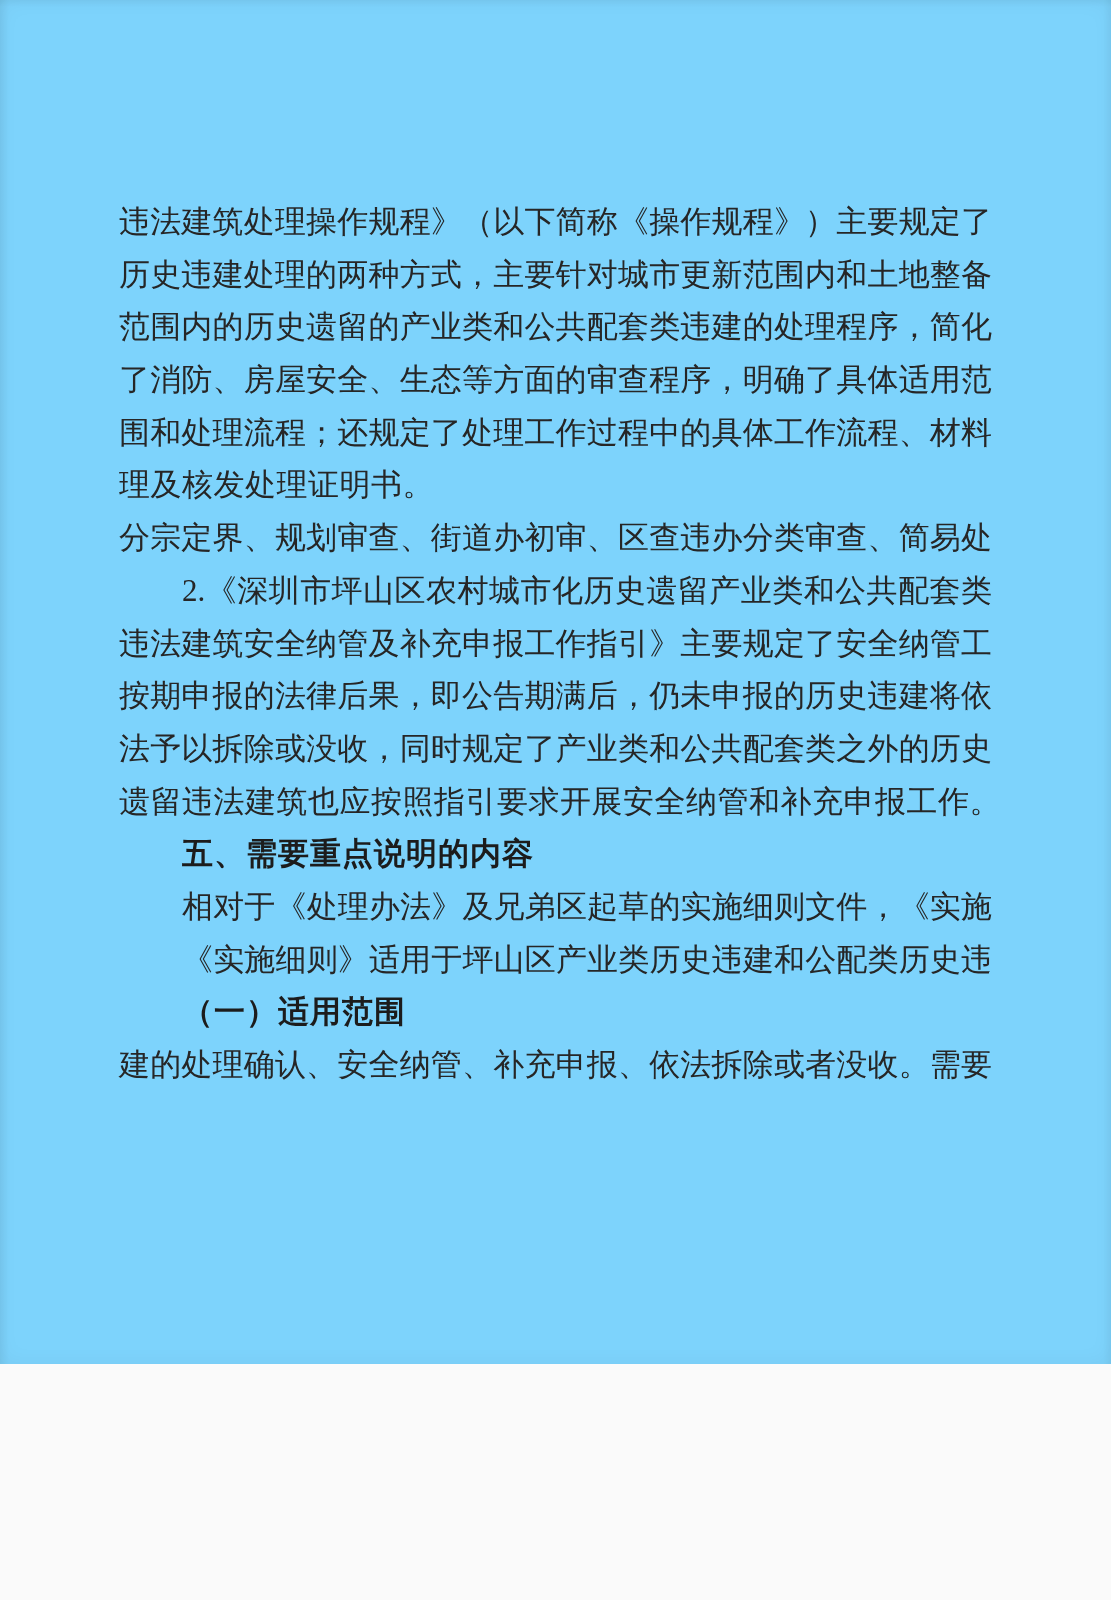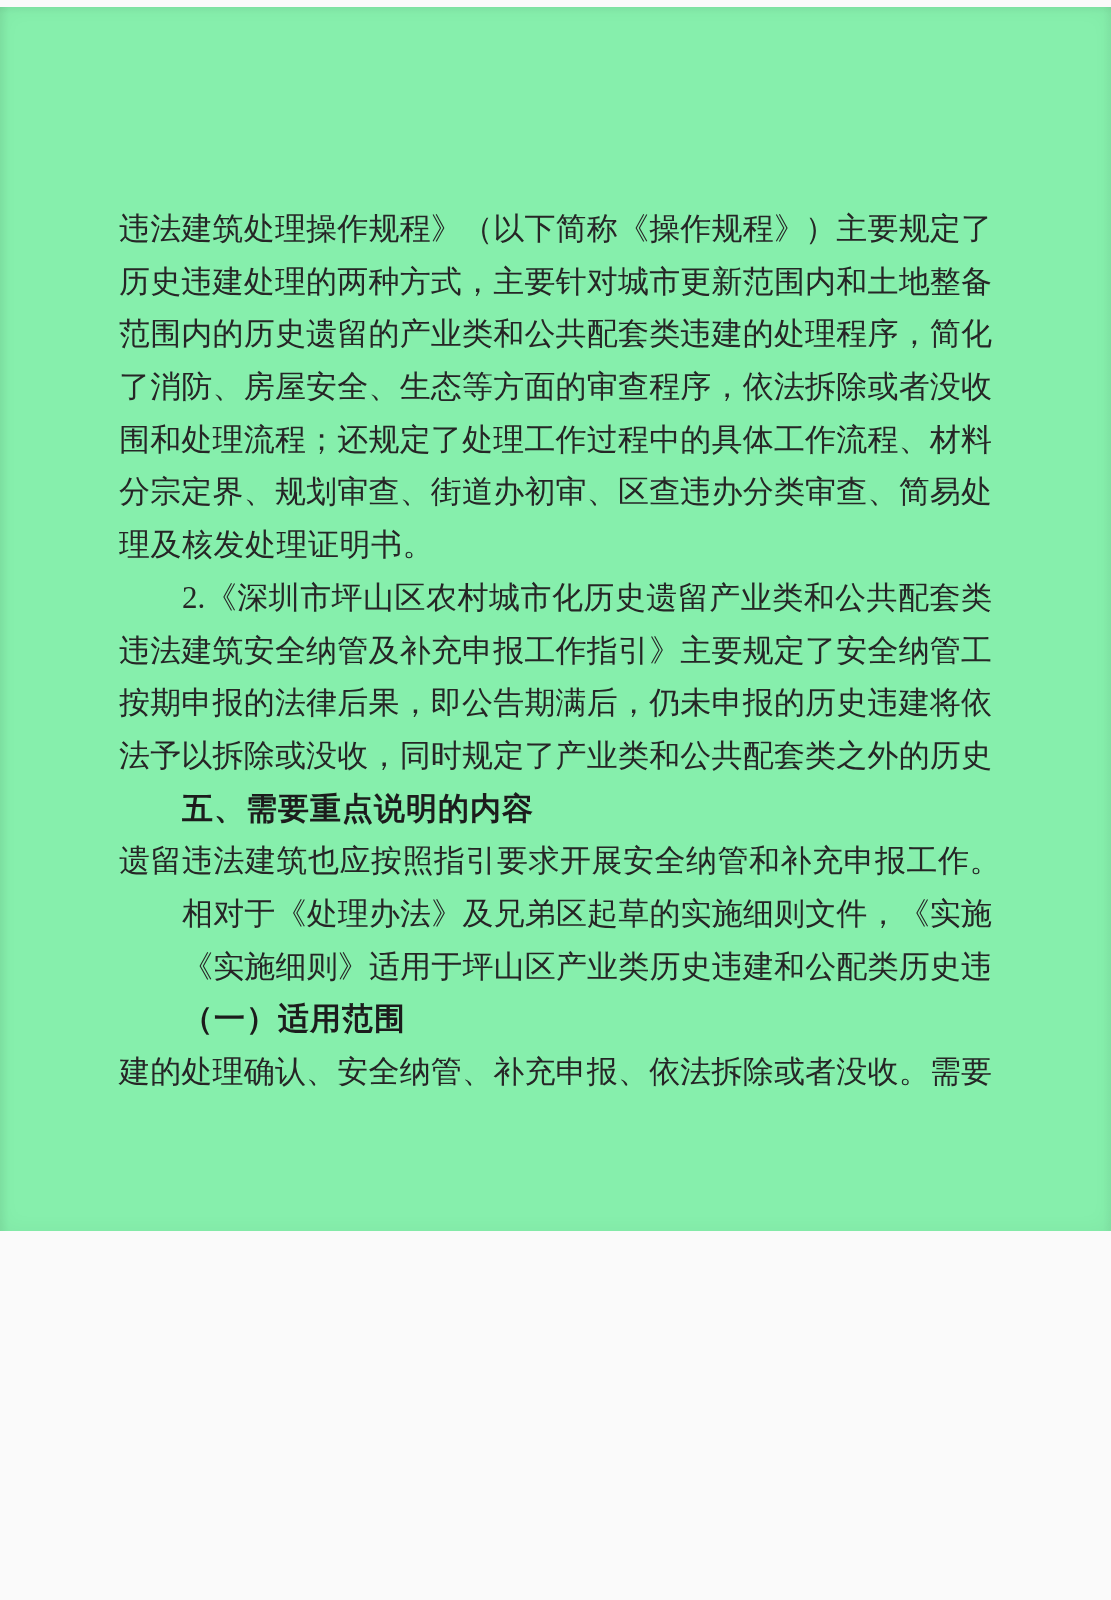--- a/index.html
+++ b/index.html
@@ -3,27 +3,26 @@
 <meta charset="utf-8">
 <style>
   html, body {
     margin: 0;
     padding: 0;
     background: #fafafa;
   }
   .page {
     position: relative;
     width: 1111px;
-    height: 1224px;
-    background: #86efac;
+    height: 1364px;
+    background: #7dd3fc;
     overflow: hidden;
     font-family: "Liberation Serif", "DejaVu Serif", serif;
     color: #262626;
     box-shadow: inset 0 0 22px rgba(0,0,0,0.045);
-    margin-top: 7px;
   }
   .edge-vignette {
     position: absolute;
     inset: 0;
     pointer-events: none;
     background:
       linear-gradient(to right, rgba(0,0,0,0.05), rgba(0,0,0,0) 9px),
       linear-gradient(to bottom, rgba(0,0,0,0.04), rgba(0,0,0,0) 7px),
       linear-gradient(to left, rgba(0,0,0,0.035), rgba(0,0,0,0) 8px);
   }
@@ -69,29 +68,29 @@
 </style>
 </head>
 <body>
 
 <div class="page">
   <div class="edge-vignette"></div>
   <div class="text-block">
       <div class="line justify">违法建筑处理操作规程》（以下简称《操作规程》）主要规定了</div>
       <div class="line justify">历史违建处理的两种方式，主要针对城市更新范围内和土地整备</div>
       <div class="line justify">范围内的历史遗留的产业类和公共配套类违建的处理程序，简化</div>
-      <div class="line justify">了消防、房屋安全、生态等方面的审查程序，依法拆除或者没收</div>
+      <div class="line justify">了消防、房屋安全、生态等方面的审查程序，明确了具体适用范</div>
       <div class="line justify">围和处理流程；还规定了处理工作过程中的具体工作流程、材料</div>
+      <div class="line">理及核发处理证明书。</div>
       <div class="line justify">分宗定界、规划审查、街道办初审、区查违办分类审查、简易处</div>
-      <div class="line">理及核发处理证明书。</div>
       <div class="line indent justify">2.《深圳市坪山区农村城市化历史遗留产业类和公共配套类</div>
       <div class="line justify">违法建筑安全纳管及补充申报工作指引》主要规定了安全纳管工</div>
       <div class="line justify">按期申报的法律后果，即公告期满后，仍未申报的历史违建将依</div>
       <div class="line justify">法予以拆除或没收，同时规定了产业类和公共配套类之外的历史</div>
+      <div class="line">遗留违法建筑也应按照指引要求开展安全纳管和补充申报工作。</div>
       <div class="line heading indent">五、需要重点说明的内容</div>
-      <div class="line">遗留违法建筑也应按照指引要求开展安全纳管和补充申报工作。</div>
       <div class="line indent justify">相对于《处理办法》及兄弟区起草的实施细则文件，《实施</div>
       <div class="line indent justify">《实施细则》适用于坪山区产业类历史违建和公配类历史违</div>
       <div class="line heading indent">（一）适用范围</div>
       <div class="line justify">建的处理确认、安全纳管、补充申报、依法拆除或者没收。需要</div>
     </div>
   <div class="page-number">5</div>
 </div>
 
 </body></html>

